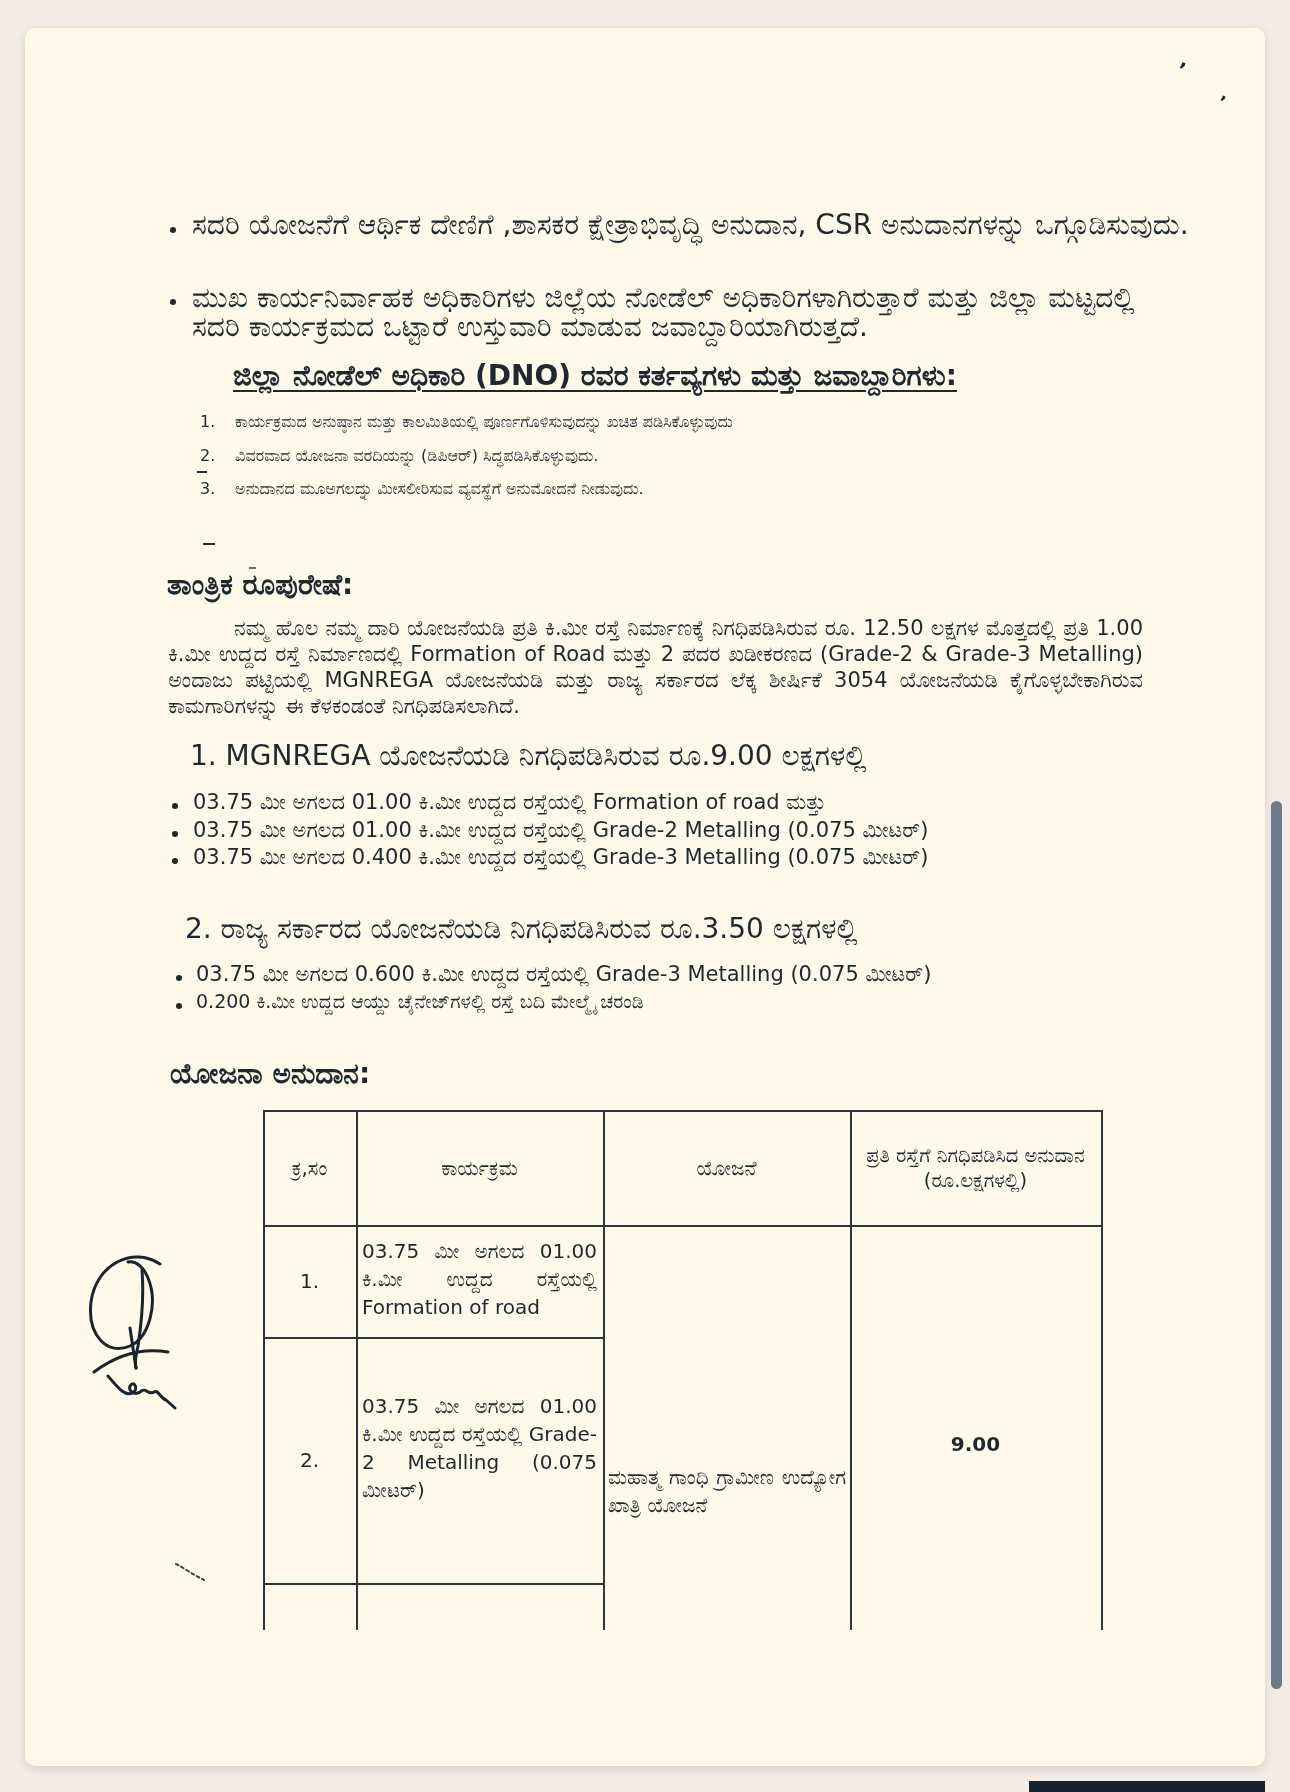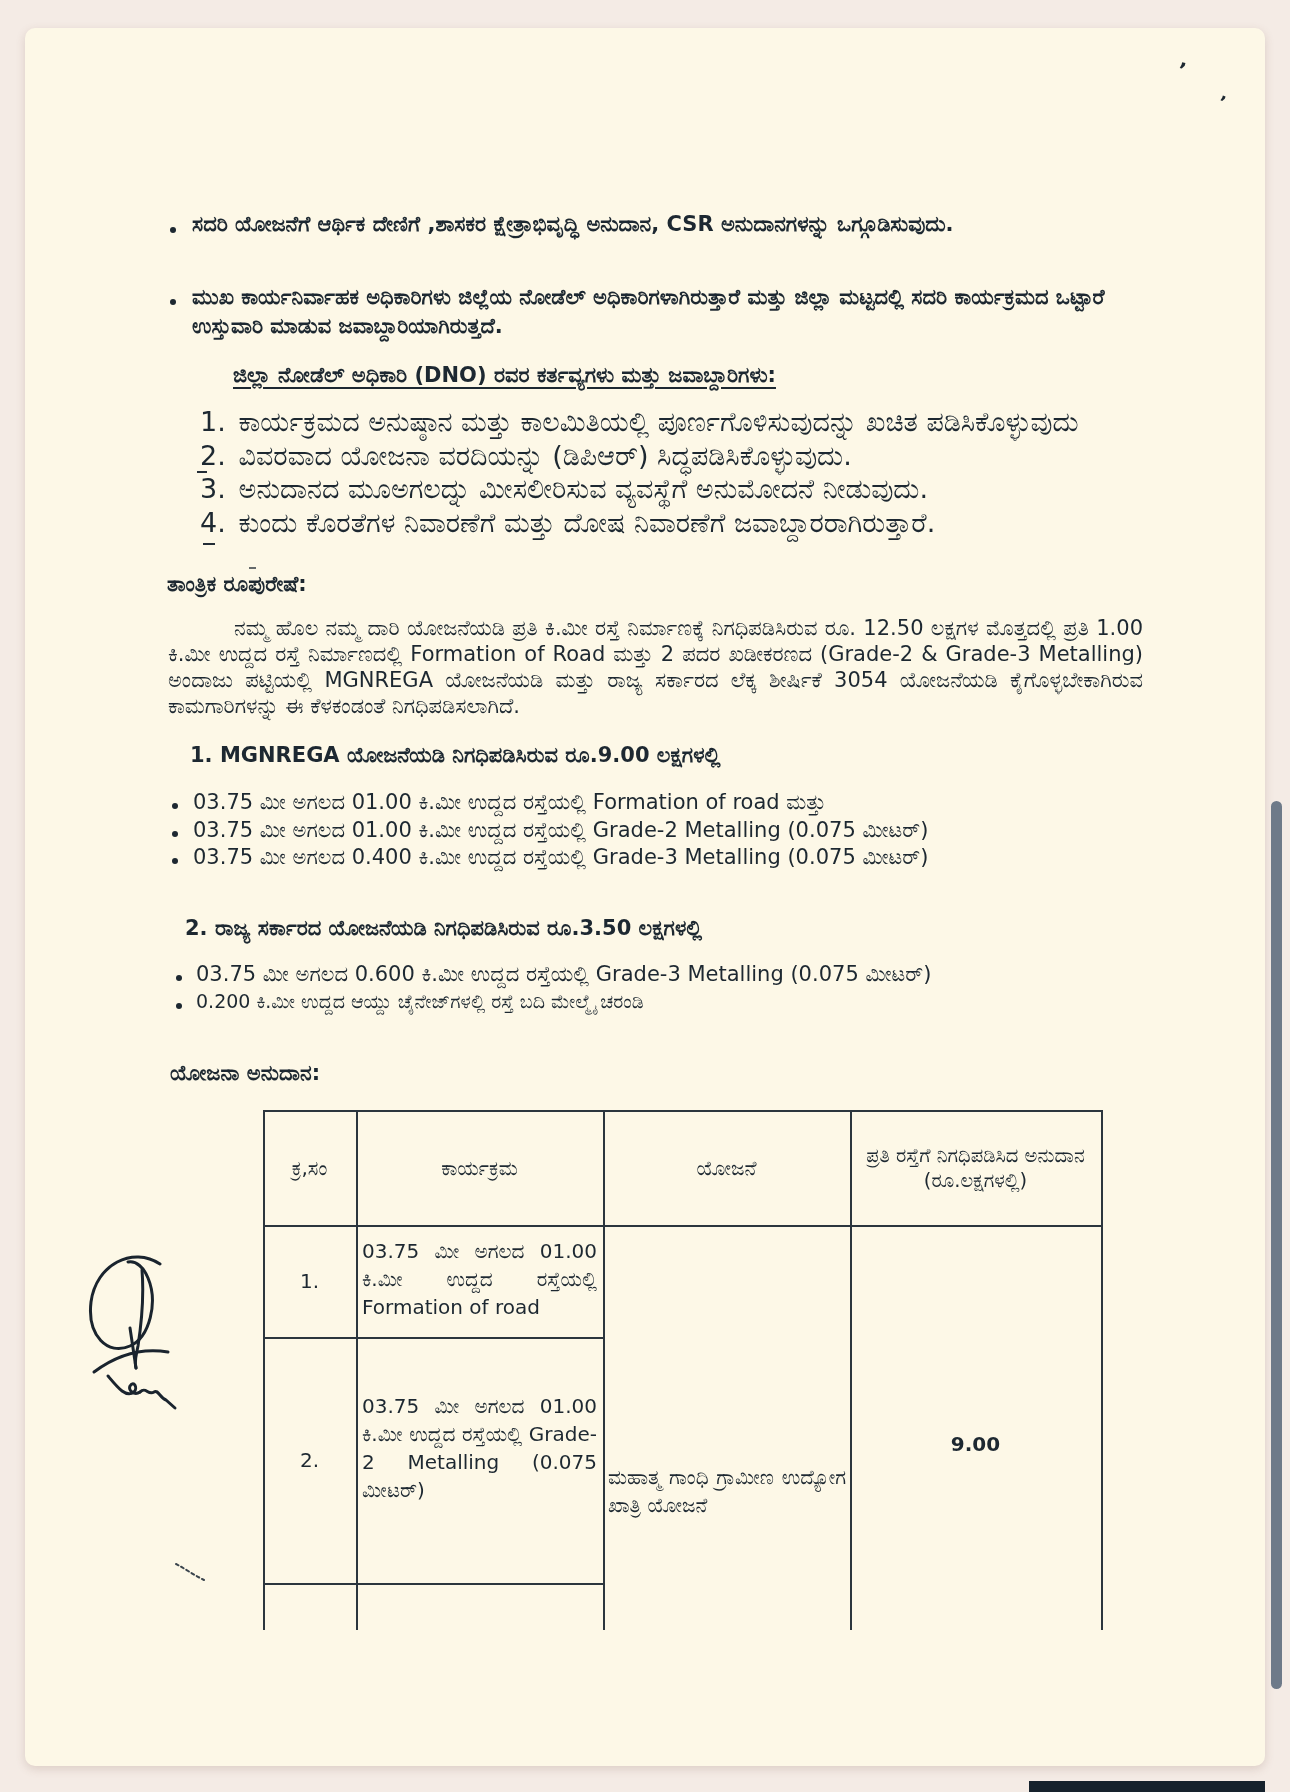--- a/index.html
+++ b/index.html
@@ -4,21 +4,21 @@
 <style>
   html,body{margin:0;padding:0;}
   .stage{position:relative;width:1290px;height:1792px;background:#f4ebe5;overflow:hidden;
          font-family:"DejaVu Sans","Liberation Sans",sans-serif;}
   .abs{position:absolute;}
   .ink{color:#1d2831;}
   .paper{background:#fdf8e7;border-radius:10px;box-shadow:0 3px 10px rgba(110,70,55,0.18);}
   .b{font-weight:bold;}
   .just{text-align:justify;}
   .nowrap{white-space:nowrap;}
-  .t21{font-size:21px;line-height:27px;font-weight:bold;}
+  .t21{font-size:28px;line-height:27px;}
   .t20{font-size:20px;line-height:28px;}
   .dot{width:6px;height:6px;border-radius:50%;background:#1d2831;}
   .vline{width:2px;background:#2c363e;}
   .hline{height:2px;background:#2c363e;}
   .cellc{display:flex;align-items:center;justify-content:center;text-align:center;}
   .dno-underline{text-decoration:underline;text-decoration-thickness:2px;text-underline-offset:5px;}
   .duty-row{line-height:33.5px;white-space:nowrap;}
   .duty-num{display:inline-block;width:30px;}
   .mark{background:#232d36;}
 </style>
@@ -33,36 +33,32 @@
   <div class="abs ink" style="left:1219px;top:92px;font-size:17px;font-weight:bold;transform:rotate(18deg);">ʼ</div>
 
   <div class="abs dot" style="left:170px;top:227px;"></div>
   <div class="abs ink t21 nowrap" style="left:192px;top:211px;width:1000px;">ಸದರಿ ಯೋಜನೆಗೆ ಆರ್ಥಿಕ ದೇಣಿಗೆ ,ಶಾಸಕರ ಕ್ಷೇತ್ರಾಭಿವೃದ್ಧಿ ಅನುದಾನ, CSR ಅನುದಾನಗಳನ್ನು ಒಗ್ಗೂಡಿಸುವುದು.</div>
 
   <div class="abs dot" style="left:170px;top:299px;"></div>
   <div class="abs ink t21" style="left:192px;top:283px;width:948px;line-height:29px;">ಮುಖ ಕಾರ್ಯನಿರ್ವಾಹಕ ಅಧಿಕಾರಿಗಳು ಜಿಲ್ಲೆಯ ನೋಡೆಲ್ ಅಧಿಕಾರಿಗಳಾಗಿರುತ್ತಾರೆ ಮತ್ತು ಜಿಲ್ಲಾ ಮಟ್ಟದಲ್ಲಿ ಸದರಿ ಕಾರ್ಯಕ್ರಮದ ಒಟ್ಟಾರೆ ಉಸ್ತುವಾರಿ ಮಾಡುವ ಜವಾಬ್ದಾರಿಯಾಗಿರುತ್ತದೆ.</div>
 
   <div class="abs ink t21 b dno-underline nowrap" style="left:233px;top:362px;">ಜಿಲ್ಲಾ ನೋಡೆಲ್ ಅಧಿಕಾರಿ (DNO) ರವರ ಕರ್ತವ್ಯಗಳು ಮತ್ತು ಜವಾಬ್ದಾರಿಗಳು:</div>
 
-  <div class="abs ink" style="left:200px;top:405px;font-size:27px;">
+  <div class="abs ink" style="left:200px;top:405px;font-size:16px;">
     <div class="duty-row">
       <span class="duty-num">1.</span>
       <span>ಕಾರ್ಯಕ್ರಮದ ಅನುಷ್ಠಾನ ಮತ್ತು ಕಾಲಮಿತಿಯಲ್ಲಿ ಪೂರ್ಣಗೊಳಿಸುವುದನ್ನು ಖಚಿತ ಪಡಿಸಿಕೊಳ್ಳುವುದು</span>
     </div>
     <div class="duty-row">
       <span class="duty-num">2.</span>
       <span>ವಿವರವಾದ ಯೋಜನಾ ವರದಿಯನ್ನು (ಡಿಪಿಆರ್) ಸಿದ್ಧಪಡಿಸಿಕೊಳ್ಳುವುದು.</span>
     </div>
     <div class="duty-row">
       <span class="duty-num">3.</span>
       <span>ಅನುದಾನದ ಮೂಅಗಲದ್ನು ಮೀಸಲೀರಿಸುವ ವ್ಯವಸ್ಥೆಗೆ ಅನುಮೋದನೆ ನೀಡುವುದು.</span>
-    </div>
-    <div class="duty-row">
-      <span class="duty-num">4.</span>
-      <span>ಕುಂದು ಕೊರತೆಗಳ ನಿವಾರಣೆಗೆ ಮತ್ತು ದೋಷ ನಿವಾರಣೆಗೆ ಜವಾಬ್ದಾರರಾಗಿರುತ್ತಾರೆ.</span>
     </div>
   </div>
 
   <div class="abs mark" style="left:197px;top:471px;width:10px;height:2px;"></div>
   <div class="abs mark" style="left:203px;top:543px;width:12px;height:2px;"></div>
   <div class="abs mark" style="left:249px;top:567px;width:7px;height:2px;opacity:.7;"></div>
 
   <div class="abs ink t21 b nowrap" style="left:167px;top:571px;">ತಾಂತ್ರಿಕ ರೂಪುರೇಷೆ:</div>
 
   <div class="abs ink just" style="left:168px;top:615px;width:975px;font-size:21px;line-height:26px;text-indent:66px;">ನಮ್ಮ ಹೊಲ ನಮ್ಮ ದಾರಿ ಯೋಜನೆಯಡಿ ಪ್ರತಿ ಕಿ.ಮೀ ರಸ್ತೆ ನಿರ್ಮಾಣಕ್ಕೆ ನಿಗಧಿಪಡಿಸಿರುವ ರೂ. 12.50 ಲಕ್ಷಗಳ ಮೊತ್ತದಲ್ಲಿ ಪ್ರತಿ 1.00 ಕಿ.ಮೀ ಉದ್ದದ ರಸ್ತೆ ನಿರ್ಮಾಣದಲ್ಲಿ Formation of Road ಮತ್ತು 2 ಪದರ ಖಡೀಕರಣದ (Grade-2 &amp; Grade-3 Metalling) ಅಂದಾಜು ಪಟ್ಟಿಯಲ್ಲಿ MGNREGA ಯೋಜನೆಯಡಿ ಮತ್ತು ರಾಜ್ಯ ಸರ್ಕಾರದ ಲೆಕ್ಕ ಶೀರ್ಷಿಕೆ 3054 ಯೋಜನೆಯಡಿ ಕೈಗೊಳ್ಳಬೇಕಾಗಿರುವ ಕಾಮಗಾರಿಗಳನ್ನು ಈ ಕೆಳಕಂಡಂತೆ ನಿಗಧಿಪಡಿಸಲಾಗಿದೆ.</div>

